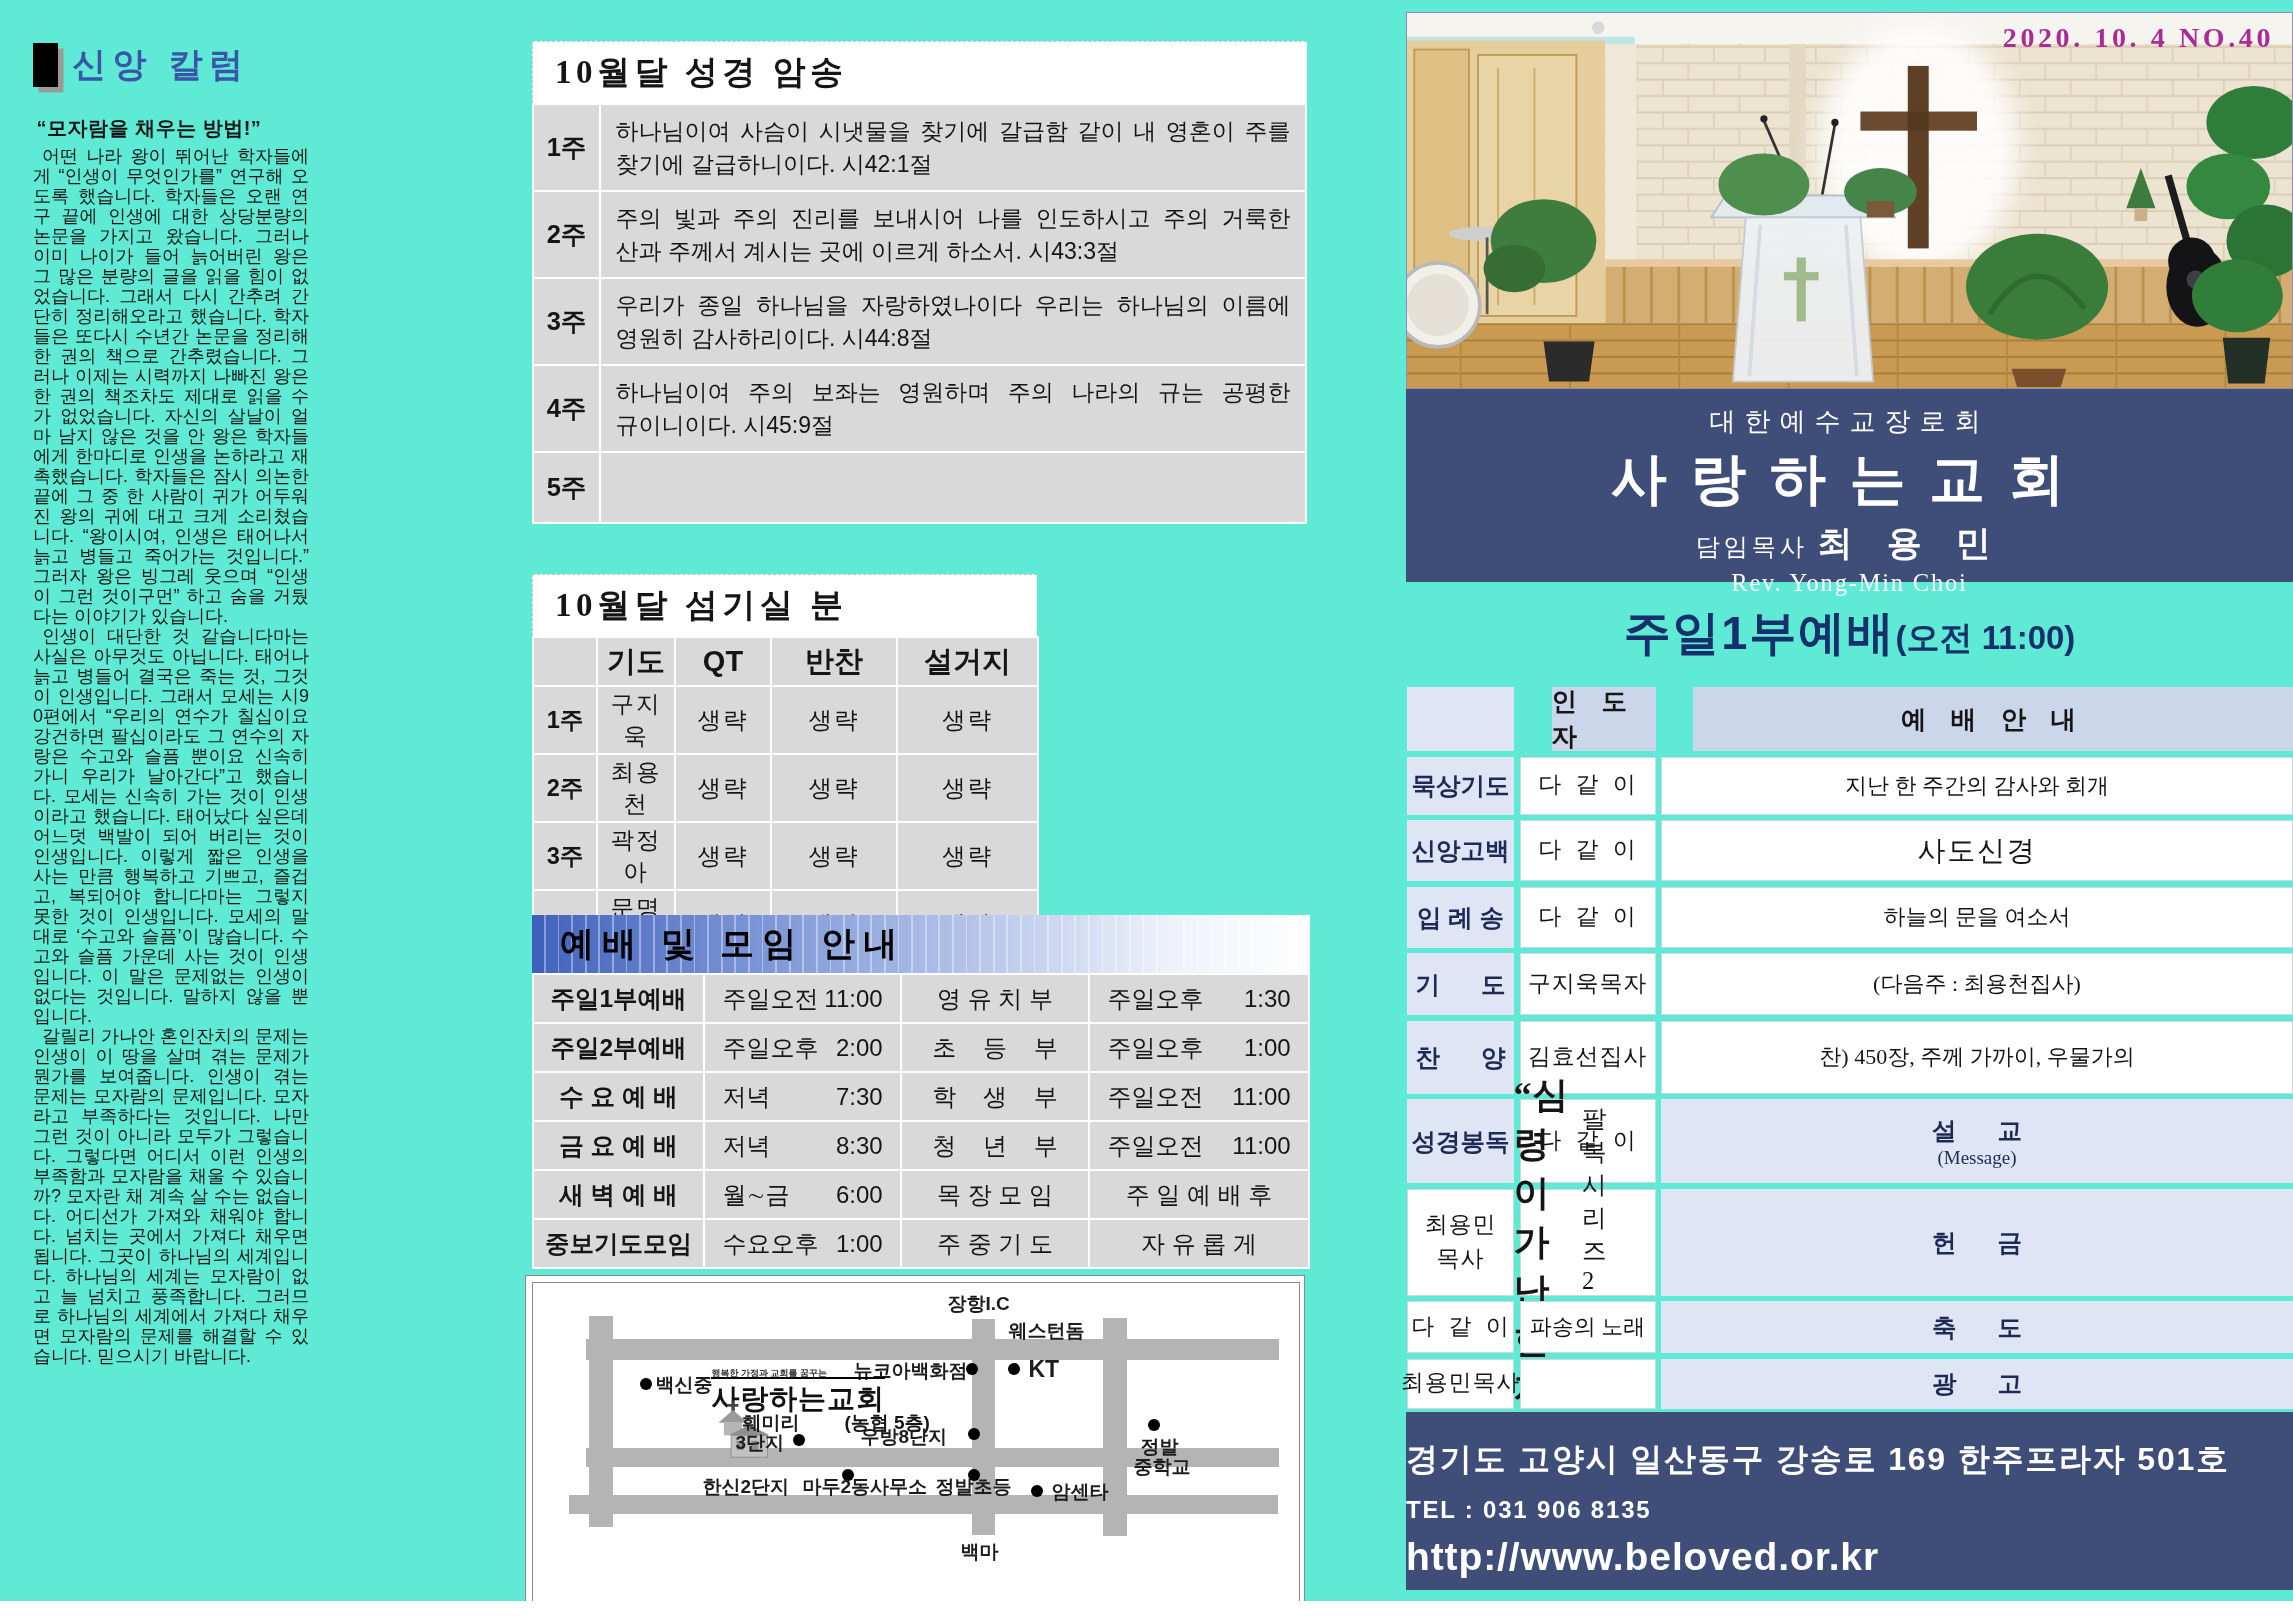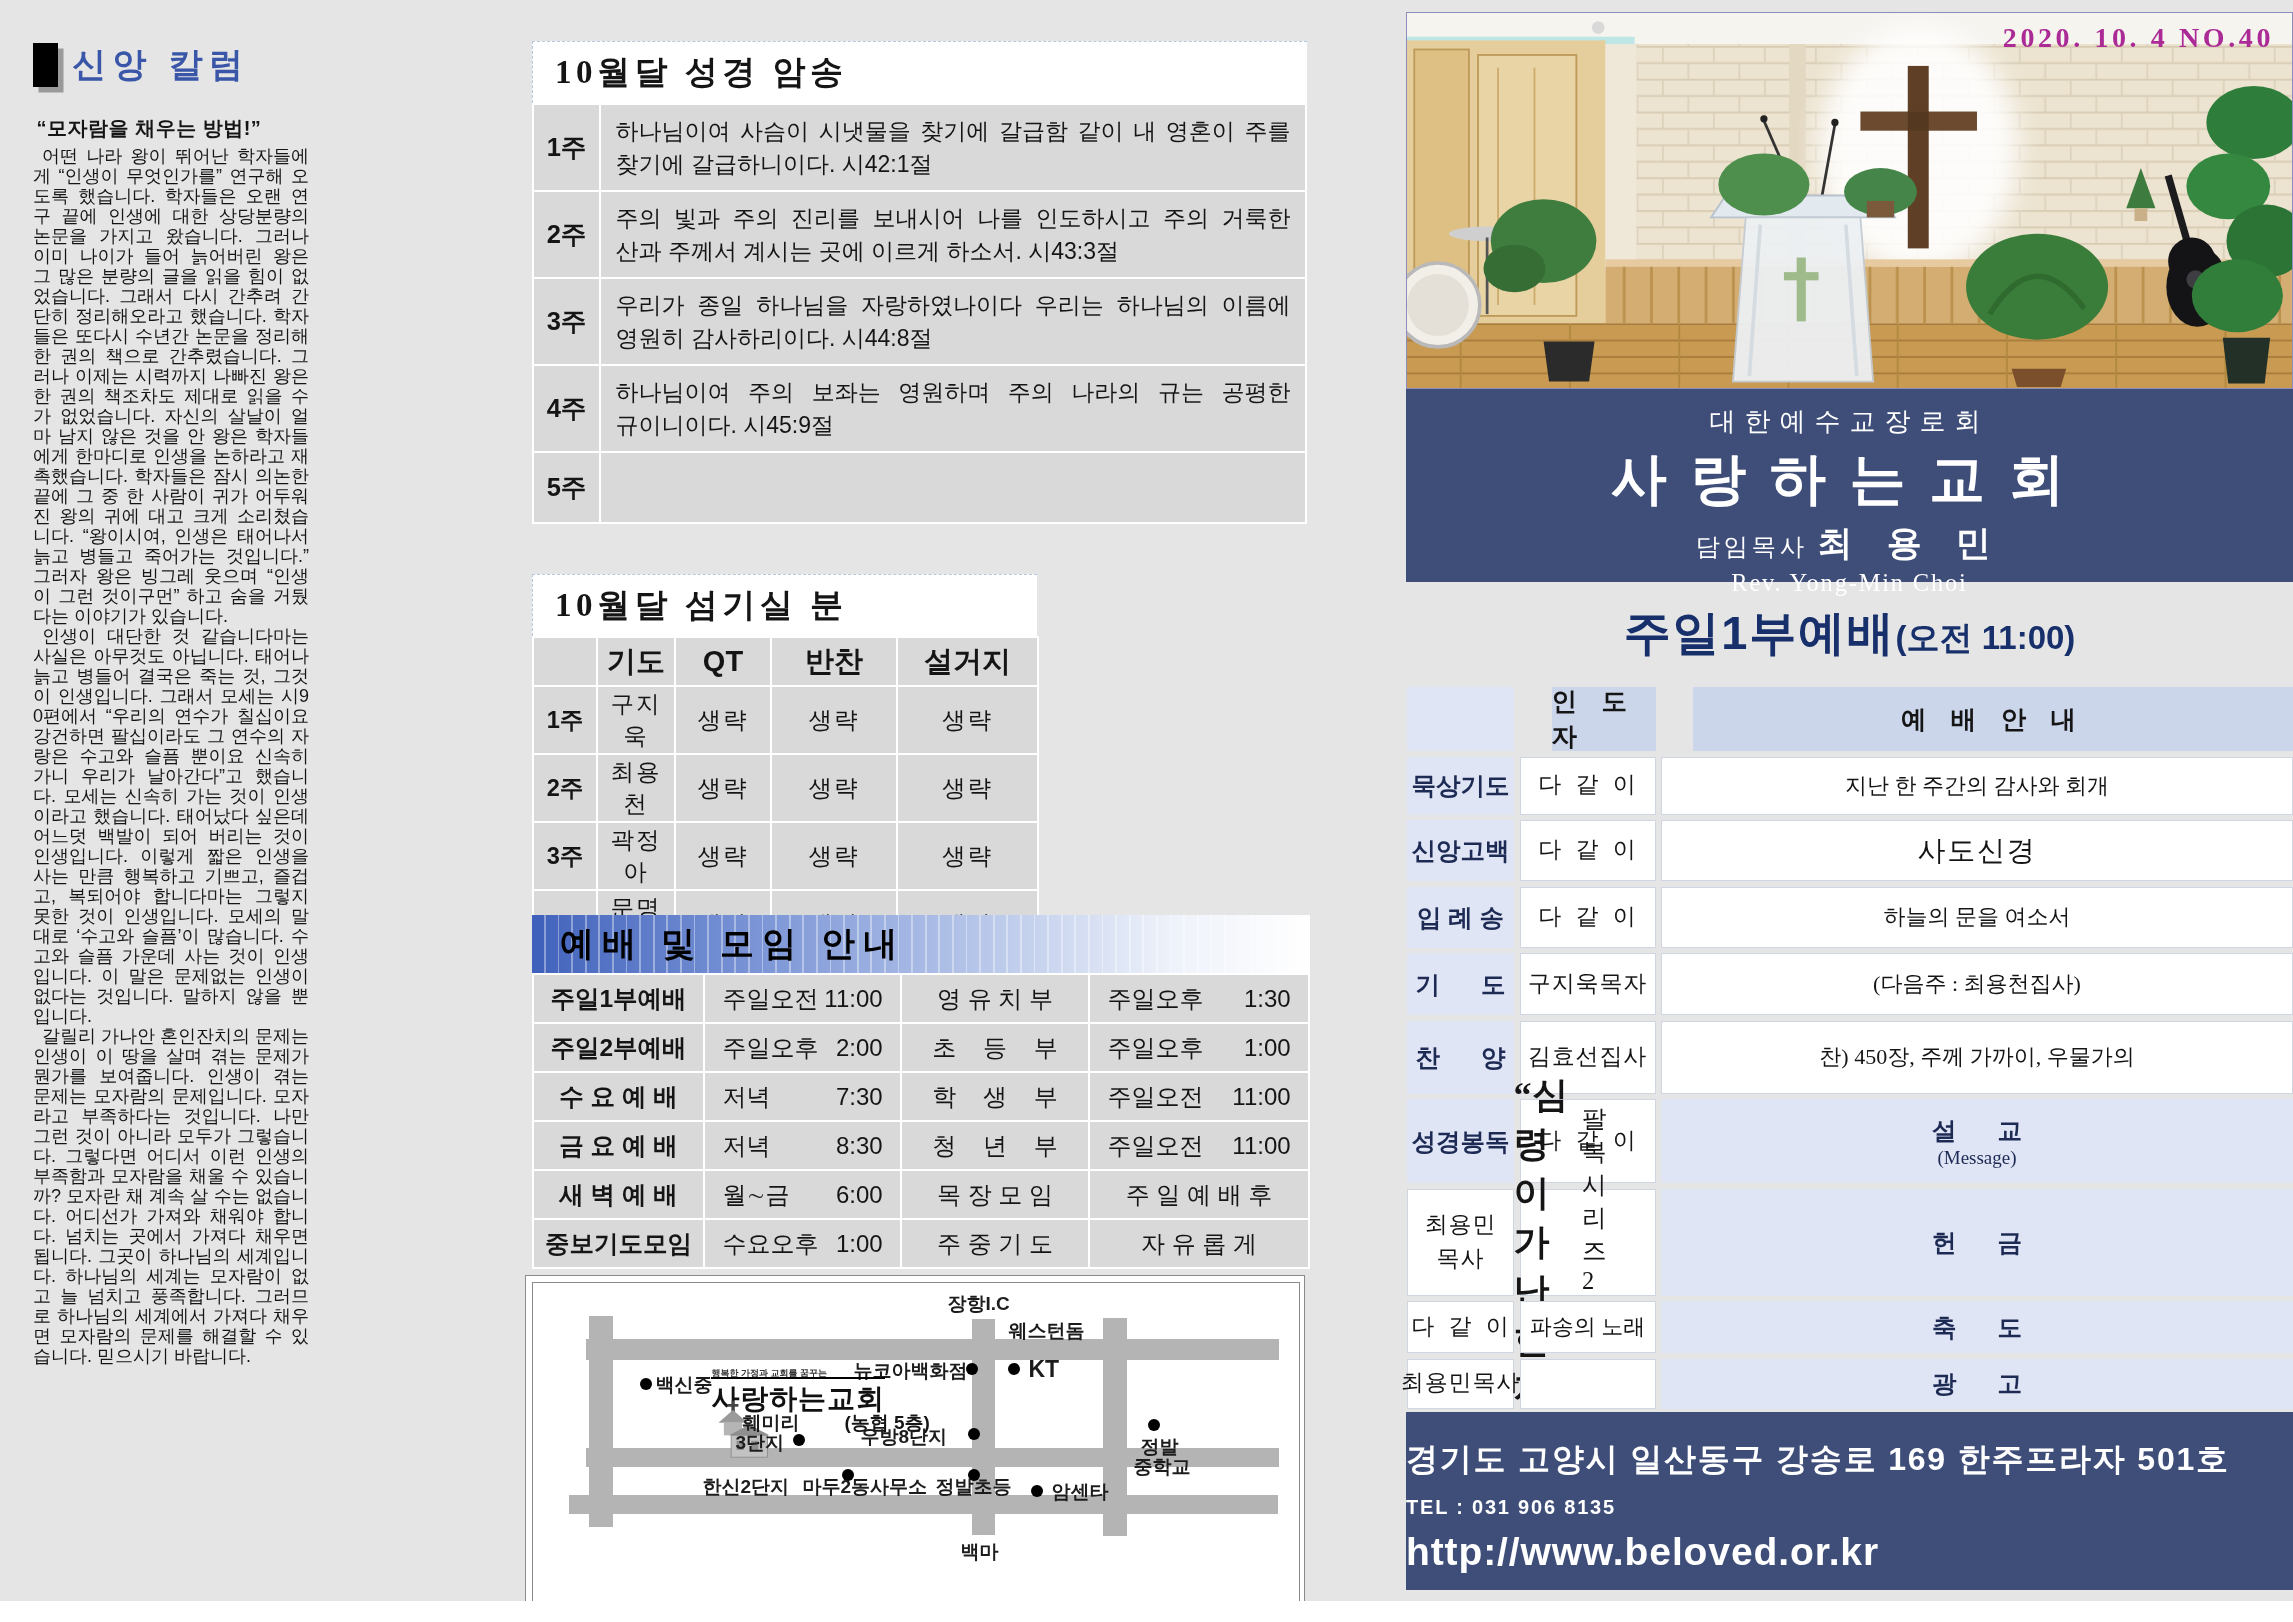--- a/index.html
+++ b/index.html
@@ -1,16 +1,16 @@
 <!DOCTYPE html>
 <html style="font-size:14.5px"><head>
 <meta charset="utf-8">
 <style>
   html,body{margin:0;padding:0;background:#fff;}
-  .page{position:relative;width:2294px;height:1601px;background:#e5e5e5;overflow:hidden;
+  .page{position:relative;width:2294px;height:1601px;background:#5eead4;overflow:hidden;
         font-family:"Liberation Sans",sans-serif;color:#151515;}
 
   
   .fc{position:absolute;left:33px;top:42px;width:276px;}
   .fc-head{display:flex;align-items:center;gap:14.5px;margin-bottom:27px;}
   .fc-box{width:24.5px;height:44px;background:#000;box-shadow:5.5px 5.5px 0 #9a9a9a;flex:0 0 auto;}
   .fc-title{font-size:34px;font-weight:800;color:#3a56a8;letter-spacing:6.4px;white-space:nowrap;}
   .fc-sub{font-size:20px;font-weight:700;margin:0 0 3.6px 3.6px;letter-spacing:0.5px;}
   .fc-p{font-size:18px;line-height:20px;text-align:justify;word-break:break-all;
         margin:0;text-indent:9px;}
@@ -91,21 +91,21 @@
   .w-content.lg{font-size:28px;letter-spacing:1.8px;}
   .w-content.verse-main{font-size:30px;font-weight:700;}
   .w-content .vsmall{font-size:21px;font-weight:400;margin-left:3.6px;}
   .w-content.sermon{justify-content:center;}
   .w-content .quote{font-size:36px;font-weight:800;letter-spacing:0.9px;}
   .w-content .series{font-size:24.5px;align-self:flex-end;margin:5.5px 55px 0 0;}
 
   .footer{position:absolute;left:1406px;top:1412px;width:887px;height:178px;background:#3e4e79;
           color:#fff;text-align:left;}
   .ft-addr{font-size:32px;font-weight:700;letter-spacing:1.8px;padding-top:25.5px;}
-  .ft-tel{font-size:20px;font-weight:600;margin-top:14.5px;letter-spacing:1.8px;}
+  .ft-tel{font-size:24px;font-weight:600;margin-top:14.5px;letter-spacing:1.8px;}
   .ft-url{font-size:39px;font-weight:600;margin-top:11px;letter-spacing:0.9px;}
 </style>
 </head>
 <body>
 
 <div class="page">
 
   <div class="fc">
     <div class="fc-head">
       <span class="fc-box"></span>

